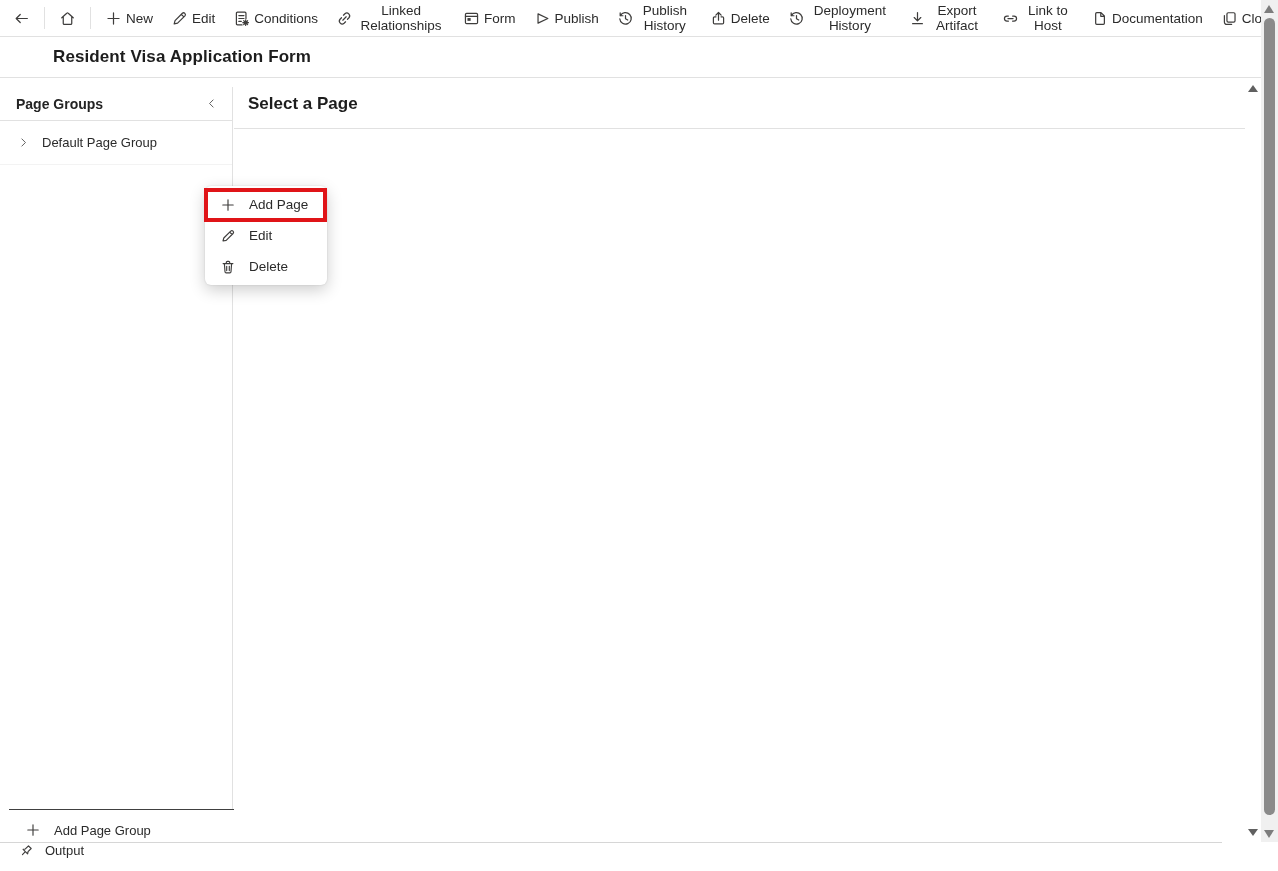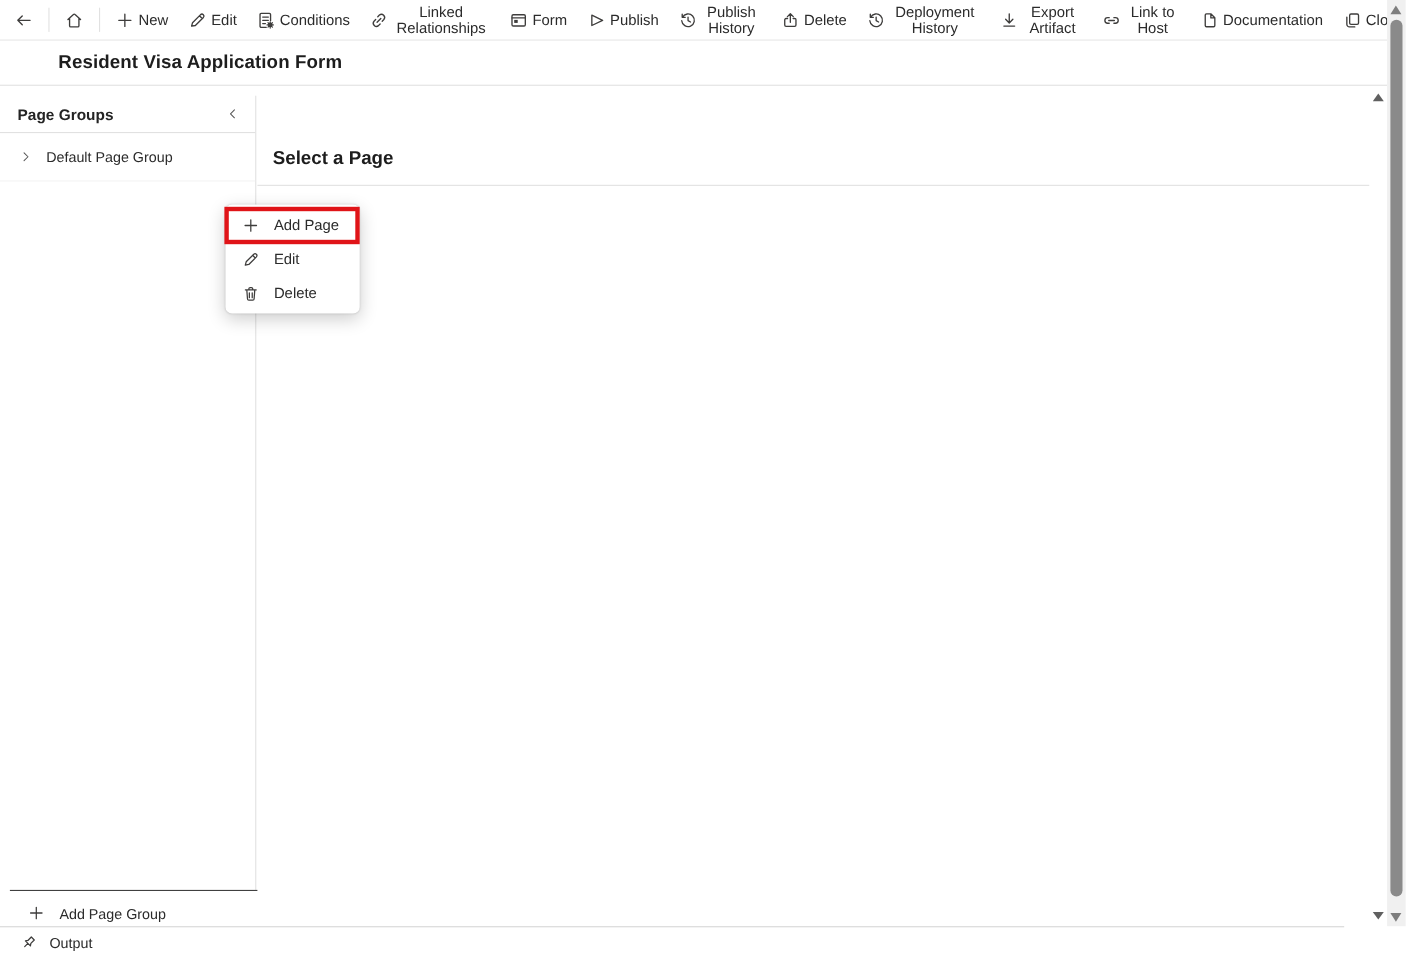--- a/index.html
+++ b/index.html
@@ -69,21 +69,21 @@
     border-top: 1px solid #404040; background: #fff;
     display: flex; align-items: center; gap: 13px; padding-left: 16px;
     font-size: 13px; color: #2b2b2b; cursor: pointer; border-left: none; border-right: none; border-bottom: none;
     width: 100%; font-family: "Liberation Sans", sans-serif;
   }
 
   
   .main { position: absolute; top: 79px; left: 234px; width: 1011px; height: 763px; background: #fff; }
   .main-header {
     height: 50px; border-bottom: 1px solid #e1e1e1;
-    display: flex; align-items: center; padding-left: 14px; margin-top: 40px;
+    display: flex; align-items: center; padding-left: 14px;
   }
   .main-heading { font-size: 17px; font-weight: 700; color: #1d1d1d; }
 
   
   .context-menu {
     position: absolute; left: 205px; top: 186px; width: 122px;
     background: #fff; border-radius: 6px;
     box-shadow: 0 5px 16px rgba(0,0,0,.20), 0 0 2px rgba(0,0,0,.13);
     padding: 3px 0; z-index: 5;
   }
@@ -107,21 +107,21 @@
   .tri-down { width: 0; height: 0; border-left: 5px solid transparent; border-right: 5px solid transparent; border-top: 7px solid #606060; cursor: pointer; }
   .window-scrollbar { position: absolute; top: 0; right: 0; width: 17px; height: 842px; background: #f0f0f0; }
   .ws-up { position: absolute; top: 5px; left: 3px; width: 0; height: 0; border-left: 5.5px solid transparent; border-right: 5.5px solid transparent; border-bottom: 8px solid #7d7d7d; cursor: pointer; }
   .ws-thumb { position: absolute; top: 18px; left: 3px; width: 11px; height: 797px; background: #8a8a8a; border-radius: 6px; cursor: grab; }
   .ws-down { position: absolute; bottom: 4px; left: 3px; width: 0; height: 0; border-left: 5.5px solid transparent; border-right: 5.5px solid transparent; border-top: 8px solid #7d7d7d; cursor: pointer; }
 
   
   .output-bar {
     position: absolute; top: 842px; left: 0; width: 1222px; height: 29px;
     border-top: 1px solid #d6d6d6; background: #fff;
-    display: flex; align-items: center; gap: 11px; padding-left: 18px;
+    display: flex; align-items: flex-start; gap: 11px; padding-left: 18px;
     font-size: 13px; color: #2b2b2b; cursor: pointer;
   }
 </style>
 </head>
 <body>
 
 <div class="toolbar">
   <button class="tb-btn">
     <span class="icon">
       <svg width="17" height="17" viewBox="0 0 16 16">

